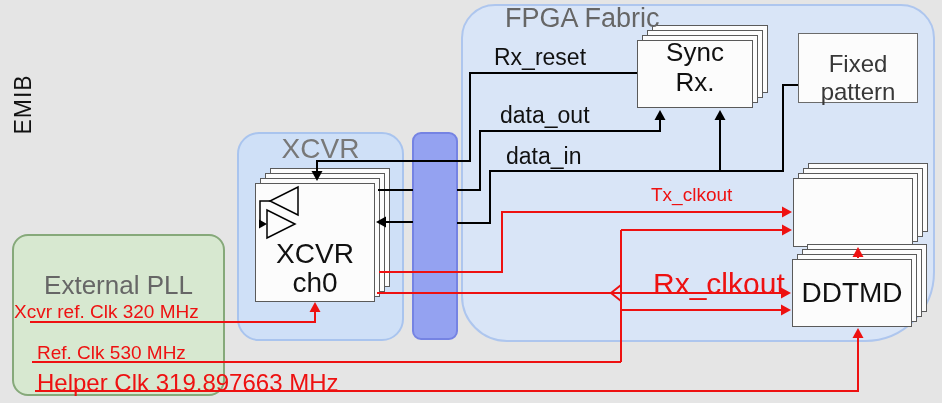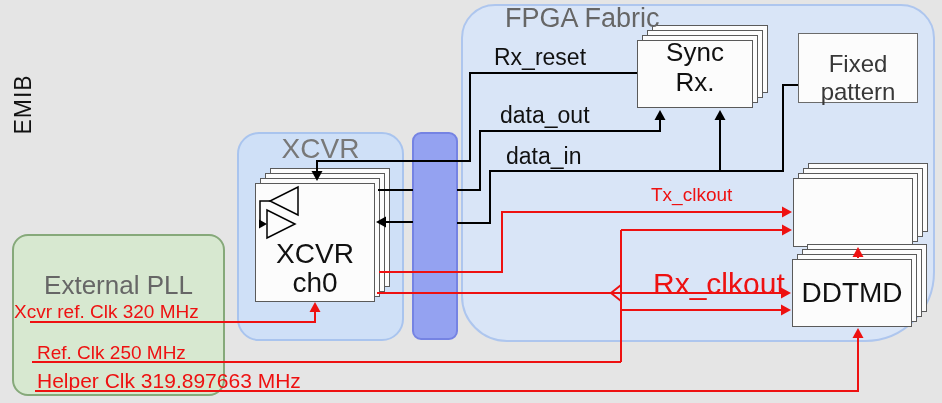--- a/index.html
+++ b/index.html
@@ -151,16 +151,16 @@
       </div>
   </div>
 
   <div class="lbl" style="left:494px;top:44px;font-size:23px;">Rx_reset</div>
   <div class="lbl" style="left:500px;top:102px;font-size:23px;">data_out</div>
   <div class="lbl" style="left:506px;top:143px;font-size:23px;">data_in</div>
   <div class="lbl red" style="left:651px;top:184px;font-size:19px;">Tx_clkout</div>
   <div class="lbl red" style="left:653px;top:267px;font-size:30px;">Rx_clkout</div>
 
   <div class="lbl red" style="left:14px;top:301px;font-size:19px;">Xcvr ref. Clk 320 MHz</div>
-  <div class="lbl red" style="left:37px;top:342px;font-size:19px;">Ref. Clk 250 MHz</div>
-  <div class="lbl red" style="left:37px;top:369px;font-size:21px;">Helper Clk 319.897663 MHz</div>
+  <div class="lbl red" style="left:37px;top:342px;font-size:19px;">Ref. Clk 530 MHz</div>
+  <div class="lbl red" style="left:37px;top:369px;font-size:24px;">Helper Clk 319.897663 MHz</div>
 
 </div>
 
 </body></html>

